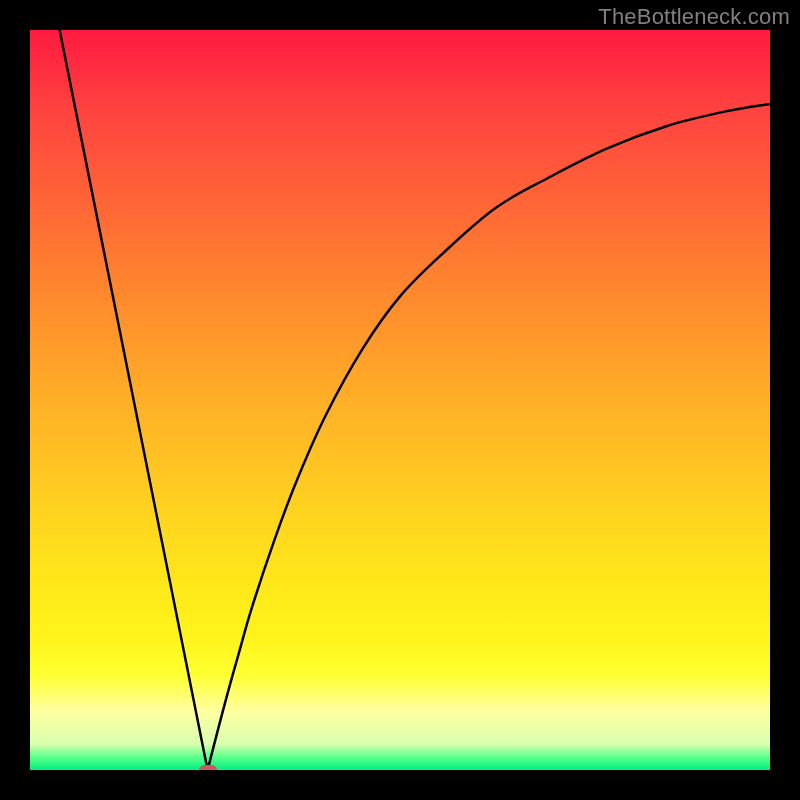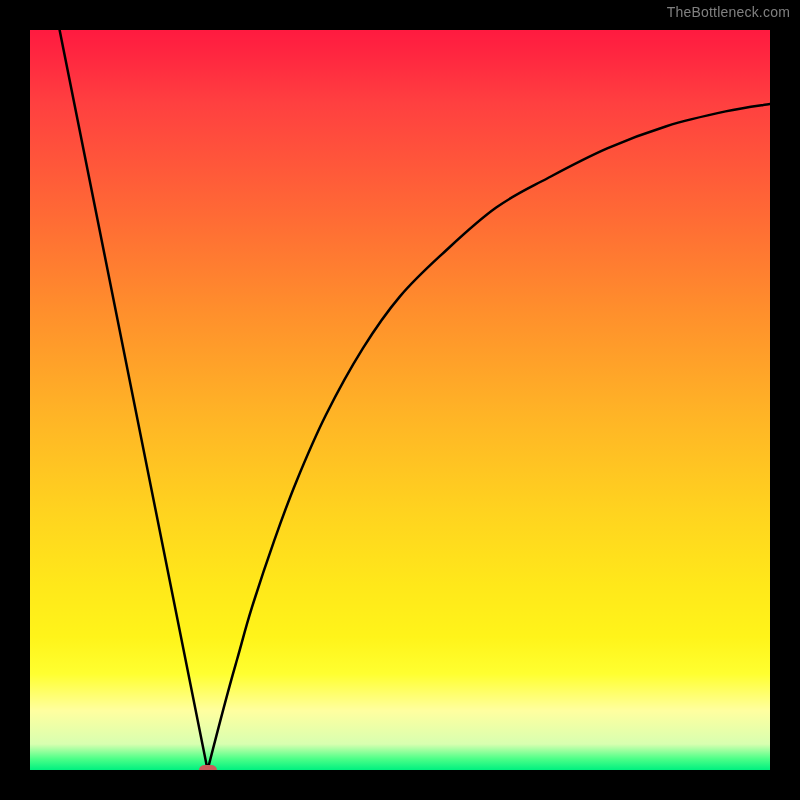--- a/index.html
+++ b/index.html
@@ -57,21 +57,21 @@
     height: 10px;
     border-radius: 6px / 5px;
     background: #cc5a5a;
     transform: translate(-50%, -50%);
   }
   .watermark {
     position: absolute;
     top: 4px;
     right: 10px;
     color: #808080;
-    font-size: 14px;
+    font-size: 22px;
     letter-spacing: 0.2px;
     user-select: none;
   }
 </style>
 </head>
 <body>
 
 <div class="frame">
 
   <div class="watermark">TheBottleneck.com</div>

